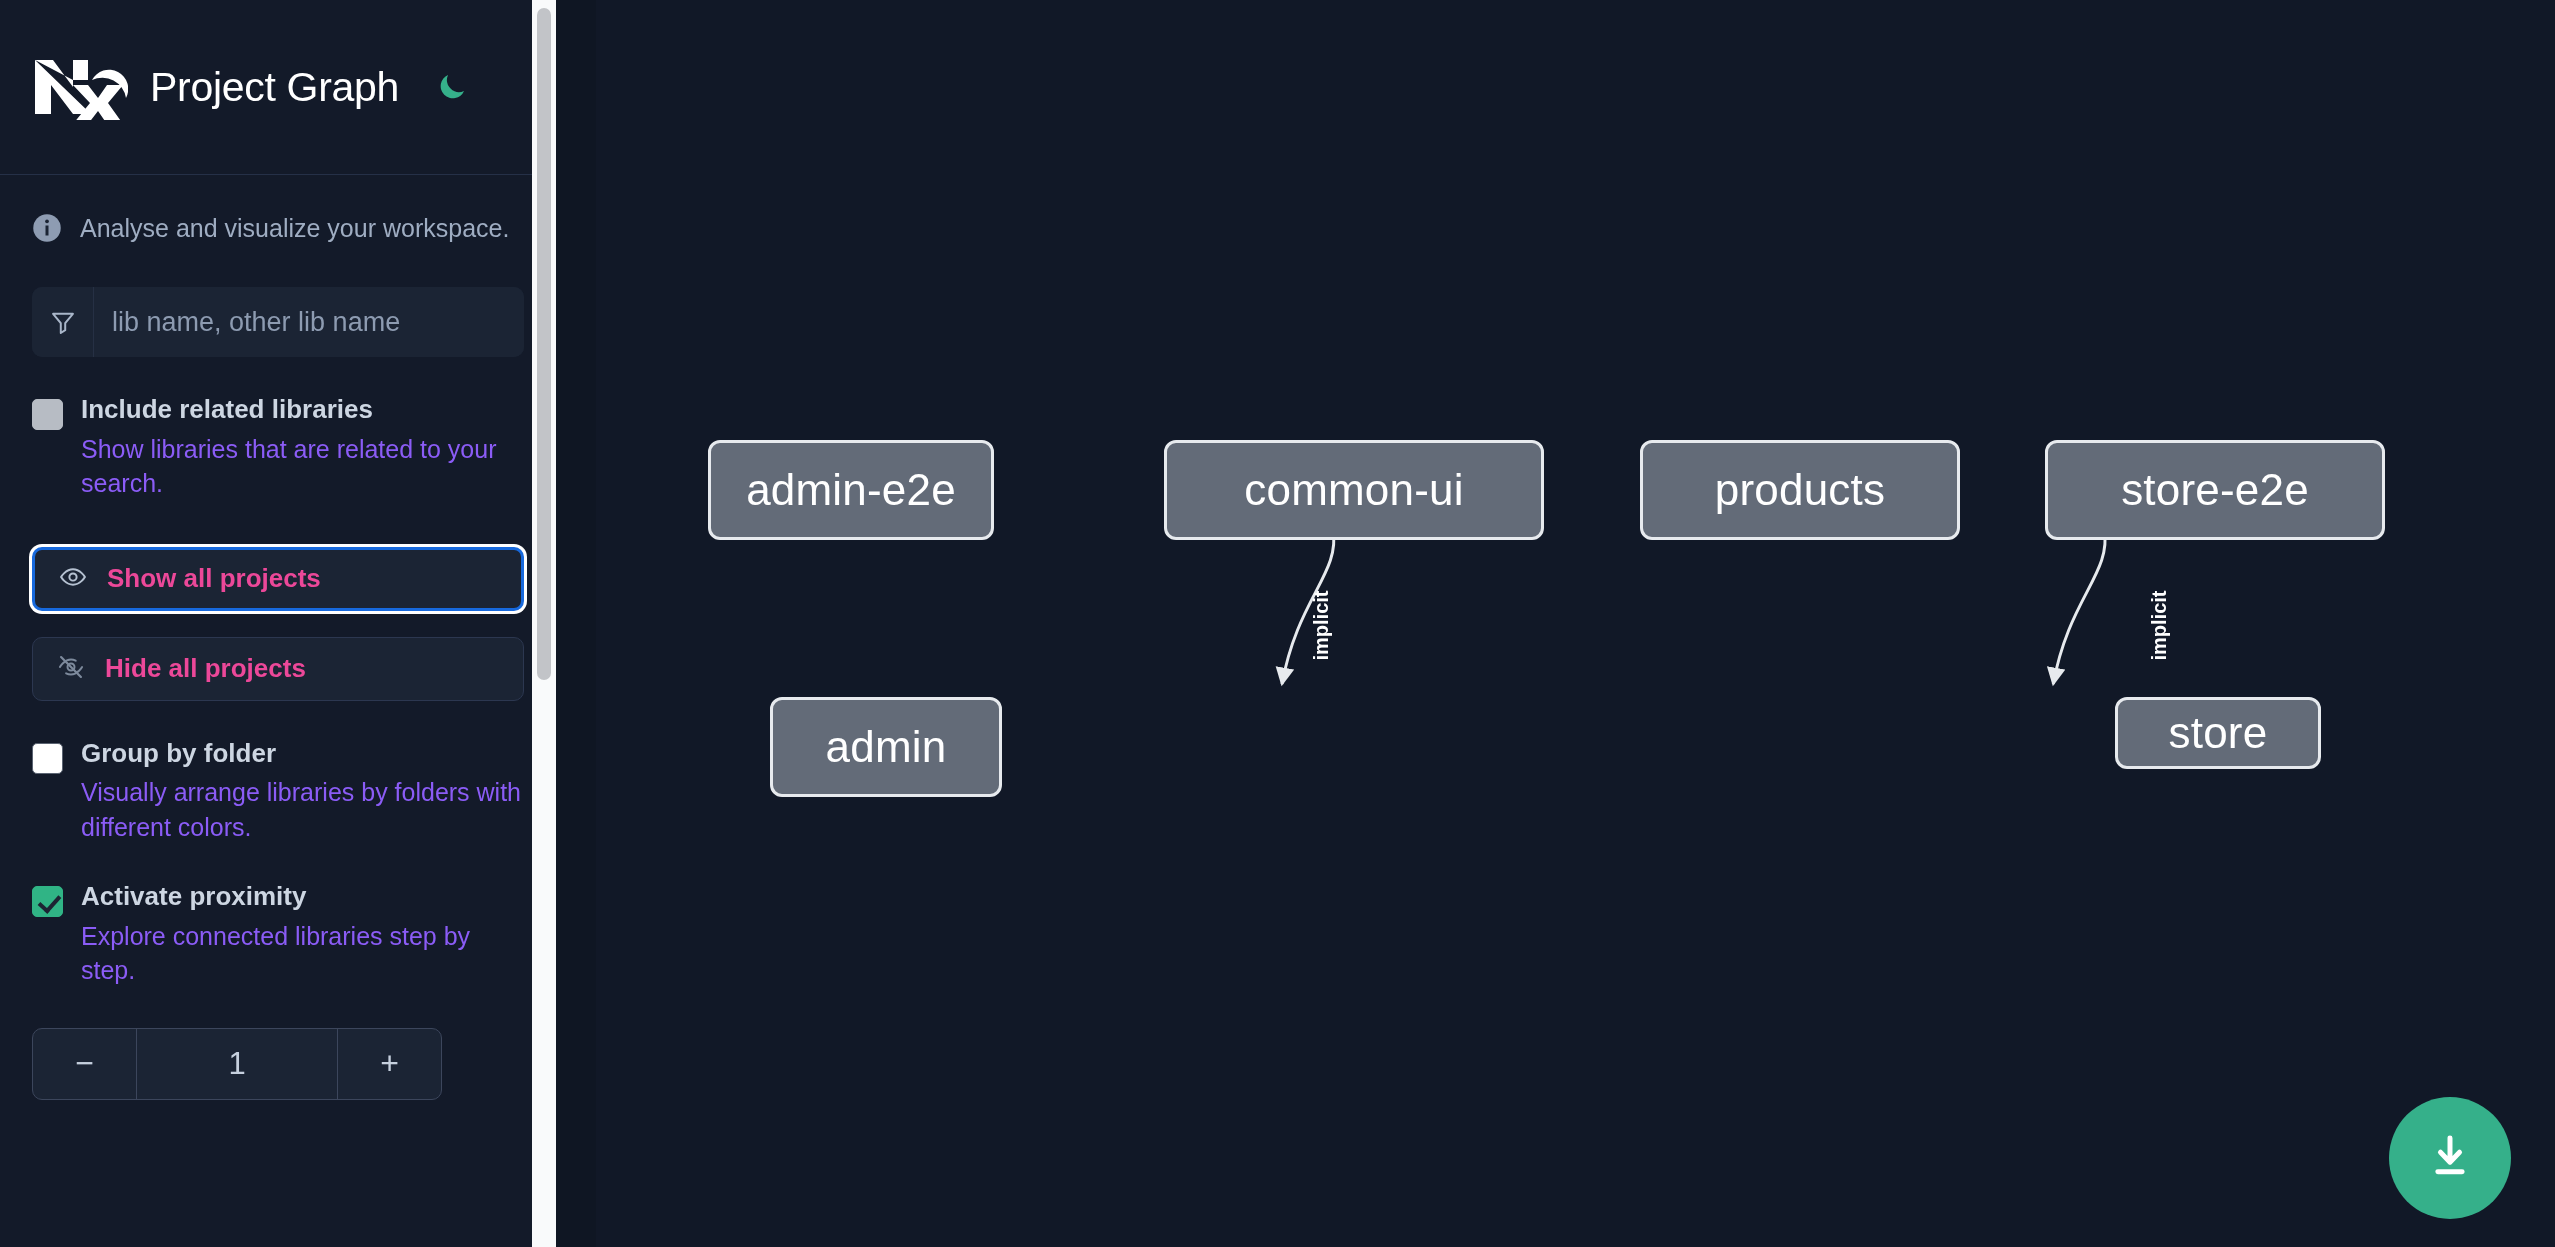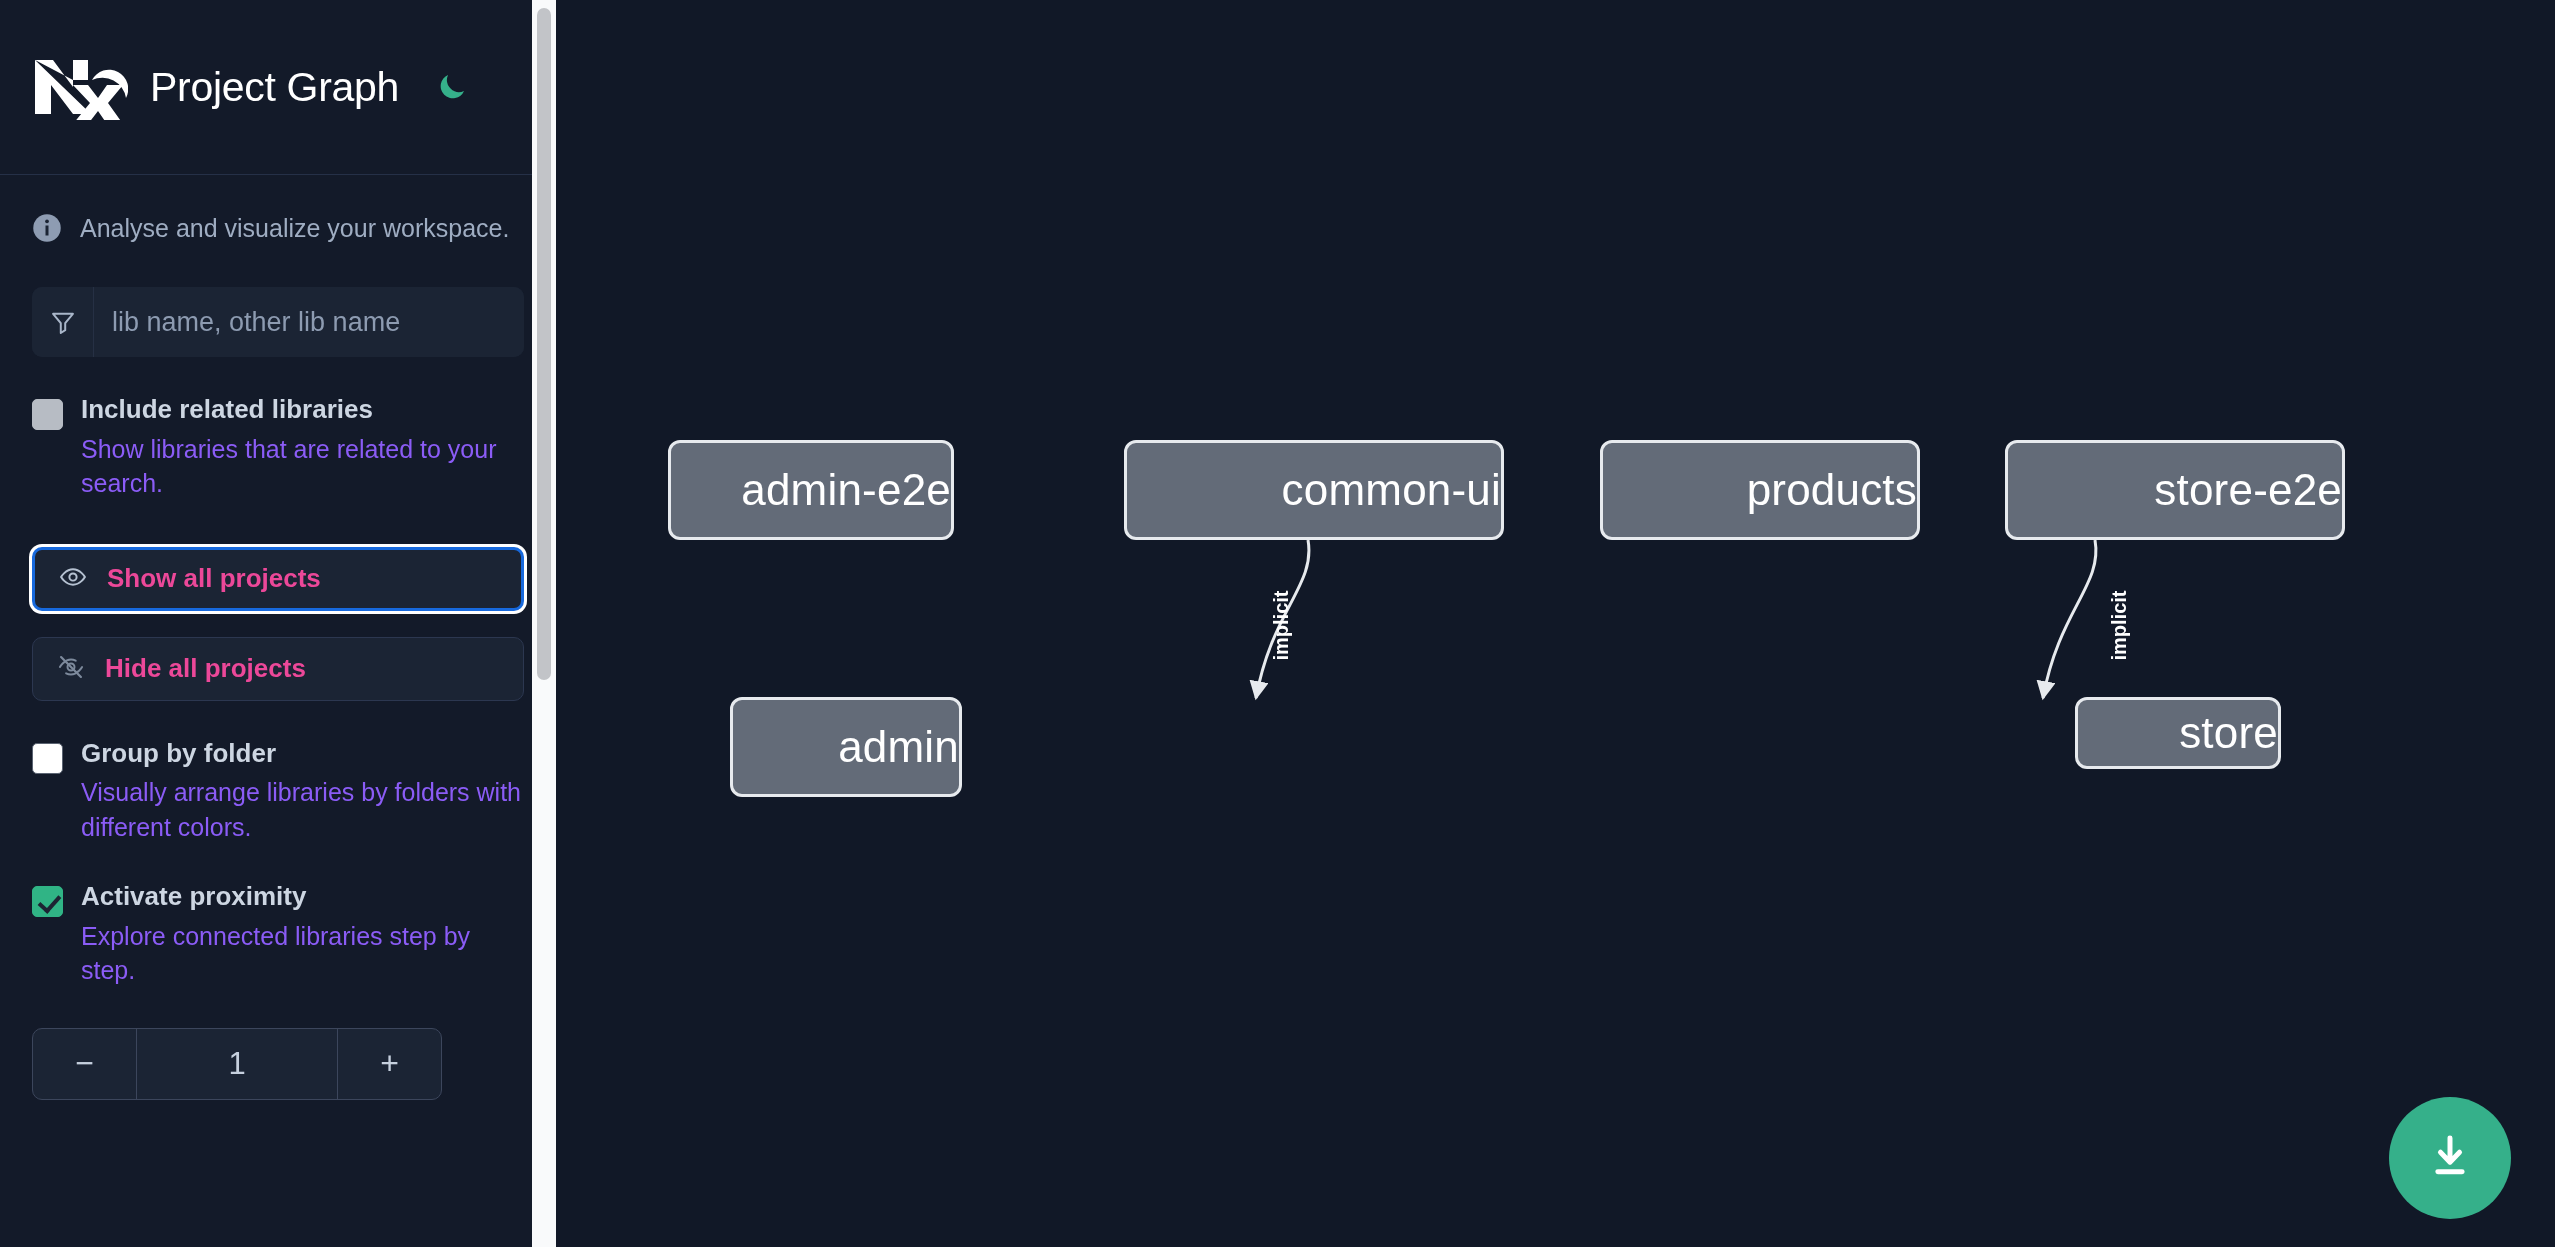--- a/index.html
+++ b/index.html
@@ -2,21 +2,21 @@
 <html><head>
 <meta charset="utf-8">
 <style>
   * { box-sizing: border-box; margin: 0; padding: 0; }
   html, body {
     width: 2555px; height: 1247px;
     background: #0f1623;
     font-family: "Liberation Sans", sans-serif;
     overflow: hidden;
   }
-  #app { position: relative; width: 2555px; height: 1247px; display: flex; }
+  #app { position: relative; width: 2555px; height: 1247px; display: flex; gap: 40px; }
 
   
   #sidebar {
     position: relative;
     width: 556px; height: 1247px;
     background: #131a29;
     flex: 0 0 556px;
     overflow: hidden;
   }
   .sb-header {
@@ -153,21 +153,21 @@
     flex: 1 1 auto;
     height: 1247px;
     background: #111827;
     overflow: hidden;
   }
   .gnode {
     position: absolute;
     background: #636b78;
     border: 3px solid #e7eaee;
     border-radius: 12px;
-    display: flex; align-items: center; justify-content: flex-end;
+    display: flex; align-items: center; justify-content: center;
     cursor: pointer;
   }
   .gnode-label {
     color: #ffffff;
     font-size: 44px;
     white-space: nowrap;
     letter-spacing: 0.2px;
   }
   .edge-layer { position: absolute; inset: 0; pointer-events: none; }
   .edge-label {

